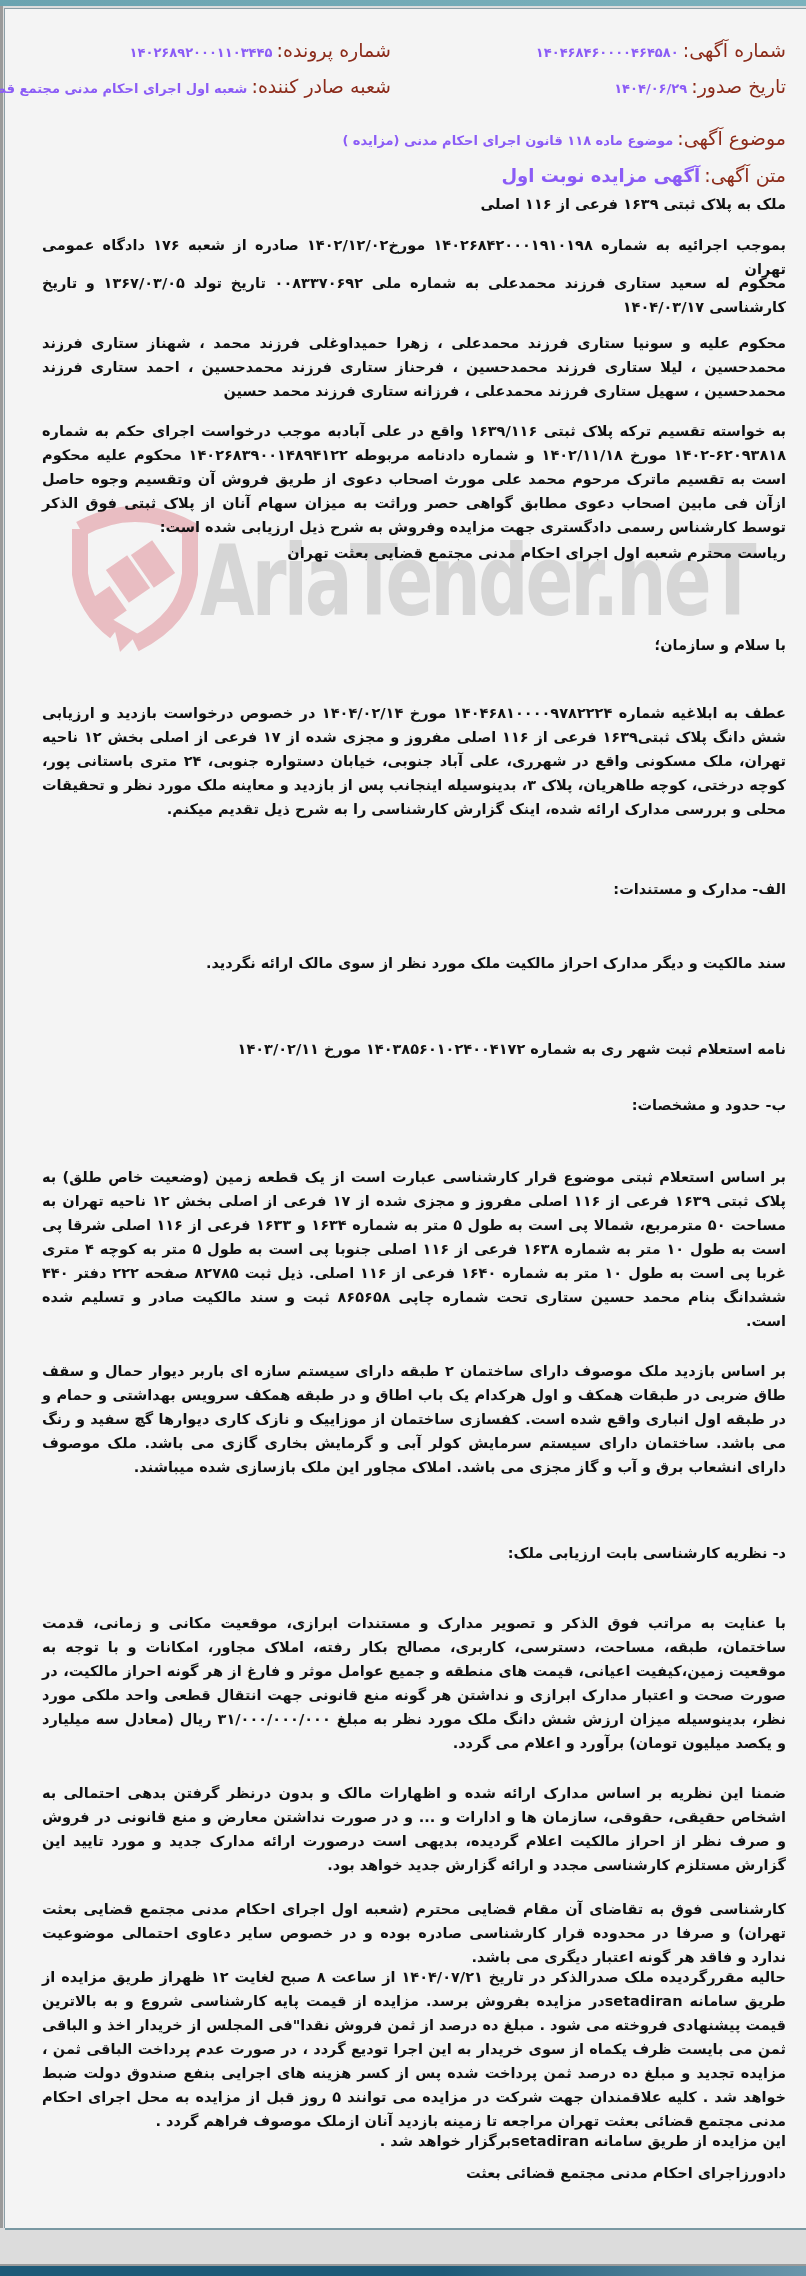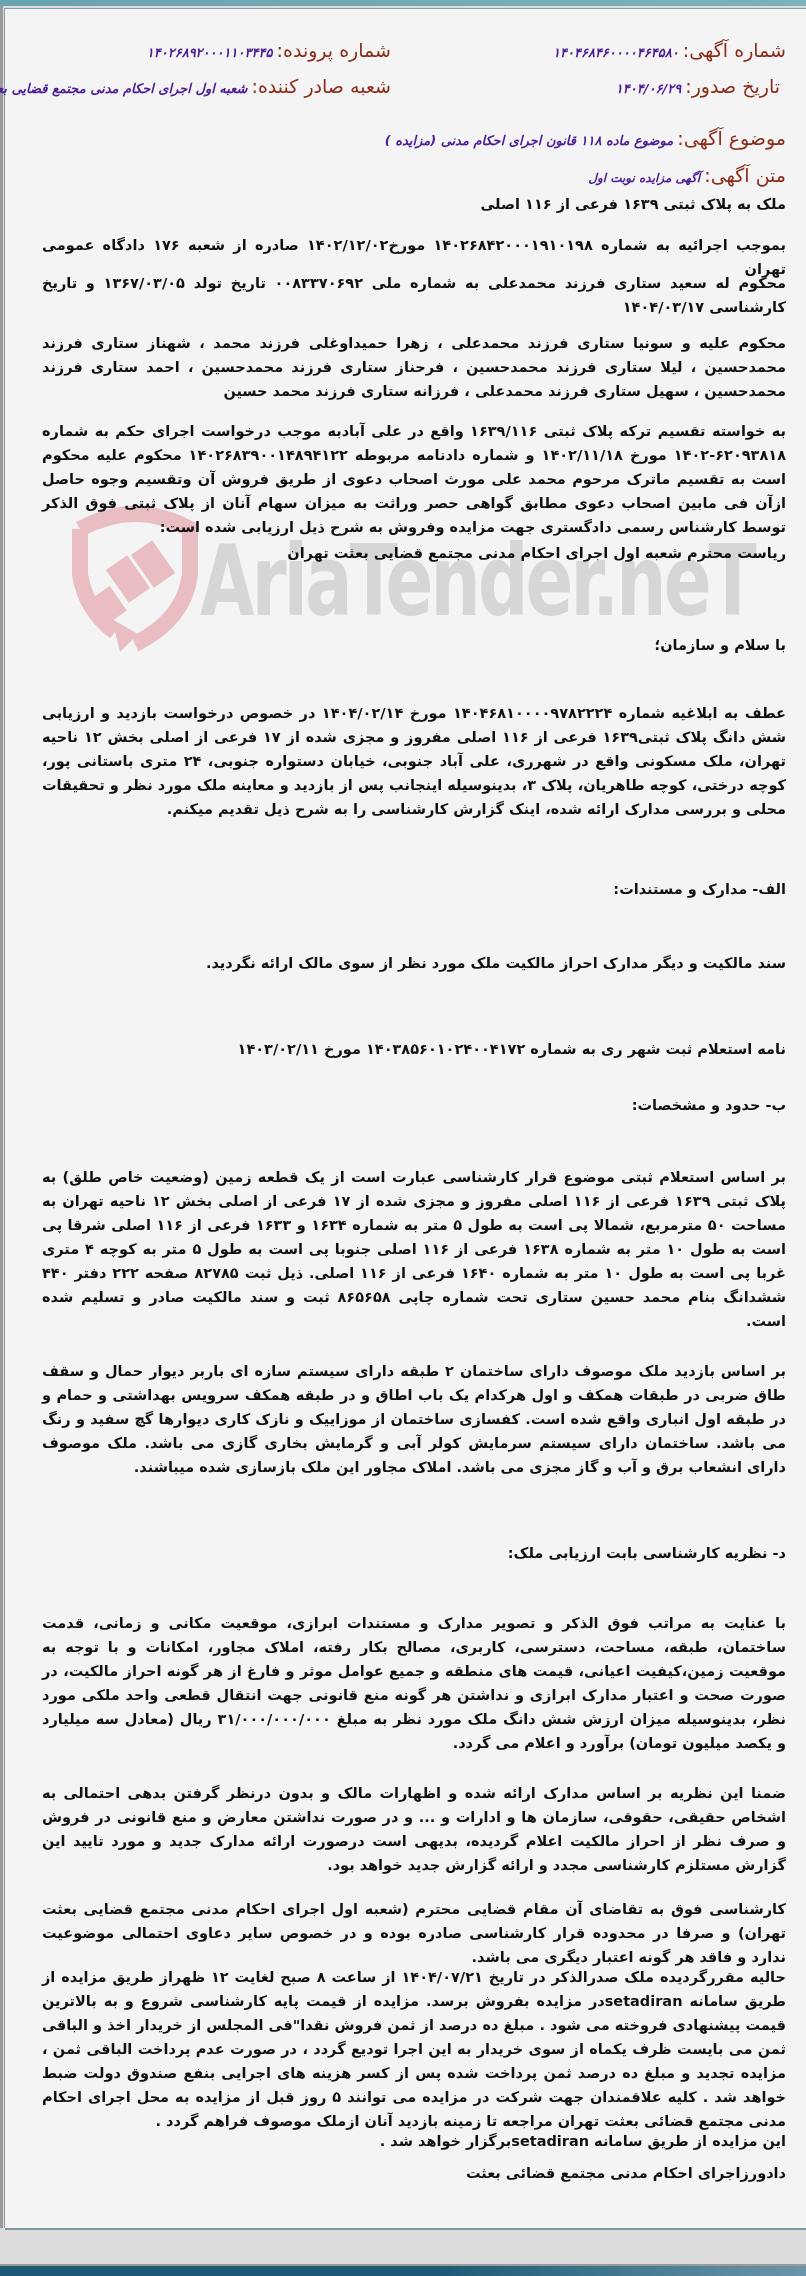--- a/index.html
+++ b/index.html
@@ -30,21 +30,21 @@
   }
   .bottomline {
     position: absolute; left: 0; top: 2264px; width: 806px; height: 2px; background: #9a9a9a;
   }
   .content {
     position: absolute; left: 26px; right: 20px; top: 0;
     direction: rtl; text-align: right; color: #111;
   }
   .hdr-row { position: absolute; font-size: 13px; white-space: nowrap; }
   .lbl { color: #8b2b1a; font-size: 19px; }
-  .val { color: #4c1d95; font-weight: bold; font-size: 13px; font-style: italic; }
+  .val { color: #8b5cf6; font-weight: bold; font-size: 13px; }
   .p {
     position: absolute; right: 0; left: 0;
     font-size: 14.5px; font-weight: bold; line-height: 24px;
     text-align: justify; text-align-last: right; margin-left: 11px;
   }
   .p.single { text-align: right; }
   .watermark {
     position: absolute; left: 45px; top: 505px; width: 620px; height: 130px;
     pointer-events: none; opacity: 0.9;
   }
@@ -78,36 +78,36 @@
   <div class="content">
 
     <div class="hdr-row" style="right:0; top:30px;">
       <span class="lbl">شماره آگهی:</span>
       <span class="val">۱۴۰۴۶۸۴۶۰۰۰۰۴۶۴۵۸۰</span>
     </div>
     <div class="hdr-row" style="right:395px; top:30px;">
       <span class="lbl">شماره پرونده:</span>
       <span class="val">۱۴۰۲۶۸۹۲۰۰۰۱۱۰۳۴۴۵</span>
     </div>
-    <div class="hdr-row" style="right:6px; top:66px;">
+    <div class="hdr-row" style="right:0; top:66px;">
       <span class="lbl">تاریخ صدور:</span>
       <span class="val">۱۴۰۴/۰۶/۲۹</span>
     </div>
     <div class="hdr-row" style="right:395px; top:66px;">
       <span class="lbl">شعبه صادر کننده:</span>
       <span class="val">شعبه اول اجرای احکام مدنی مجتمع قضایی بعثت تهران</span>
     </div>
 
     <div class="hdr-row" style="right:0; top:118px;">
       <span class="lbl">موضوع آگهی:</span>
       <span class="val">موضوع ماده ۱۱۸ قانون اجرای احکام مدنی (مزایده )</span>
     </div>
     <div class="hdr-row" style="right:0; top:155px;">
       <span class="lbl">متن آگهی:</span>
-      <span class="val" style="font-size:12px">آگهی مزایده نوبت اول</span>
+      <span class="val" style="font-size:18px">آگهی مزایده نوبت اول</span>
     </div>
 
     <div class="p single" style="top:183px;">ملک به پلاک ثبتی ۱۶۳۹ فرعی از ۱۱۶ اصلی</div>
     <div class="p" style="top:224px;">بموجب اجرائیه به شماره ۱۴۰۲۶۸۴۲۰۰۰۱۹۱۰۱۹۸ مورخ۱۴۰۲/۱۲/۰۲ صادره از شعبه ۱۷۶ دادگاه عمومی تهران</div>
     <div class="p" style="top:262px;">محکوم له سعید ستاری فرزند محمدعلی به شماره ملی ۰۰۸۳۳۷۰۶۹۲ تاریخ تولد ۱۳۶۷/۰۳/۰۵ و تاریخ کارشناسی ۱۴۰۴/۰۳/۱۷</div>
     <div class="p" style="top:322px;">محکوم علیه و سونیا ستاری فرزند محمدعلی ، زهرا حمیداوغلی فرزند محمد ، شهناز ستاری فرزند محمدحسین ، لیلا ستاری فرزند محمدحسین ، فرحناز ستاری فرزند محمدحسین ، احمد ستاری فرزند محمدحسین ، سهیل ستاری فرزند محمدعلی ، فرزانه ستاری فرزند محمد حسین</div>
     <div class="p" style="top:410px;">به خواسته تقسیم ترکه پلاک ثبتی ۱۶۳۹/۱۱۶ واقع در علی آبادبه موجب درخواست اجرای حکم به شماره ۶۲۰۹۳۸۱۸-۱۴۰۲ مورخ ۱۴۰۲/۱۱/۱۸ و شماره دادنامه مربوطه ۱۴۰۲۶۸۳۹۰۰۱۴۸۹۴۱۲۲ محکوم علیه محکوم است به تقسیم ماترک مرحوم محمد علی مورث اصحاب دعوی از طریق فروش آن وتقسیم وجوه حاصل ازآن فی مابین اصحاب دعوی مطابق گواهی حصر وراثت به میزان سهام آنان از پلاک ثبتی فوق الذکر توسط کارشناس رسمی دادگستری جهت مزایده وفروش به شرح ذیل ارزیابی شده است:</div>
     <div class="p single" style="top:532px;text-align:center;">ریاست محترم شعبه اول اجرای احکام مدنی مجتمع قضایی بعثت تهران</div>
     <div class="p single" style="top:624px;">با سلام و سازمان؛</div>
     <div class="p" style="top:692px;">عطف به ابلاغیه شماره ۱۴۰۴۶۸۱۰۰۰۰۹۷۸۲۲۲۴ مورخ ۱۴۰۴/۰۲/۱۴ در خصوص درخواست بازدید و ارزیابی شش دانگ پلاک ثبتی۱۶۳۹ فرعی از ۱۱۶ اصلی مفروز و مجزی شده از ۱۷ فرعی از اصلی بخش ۱۲ ناحیه تهران، ملک مسکونی واقع در شهرری، علی آباد جنوبی، خیابان دستواره جنوبی، ۲۴ متری باستانی پور، کوچه درختی، کوچه طاهریان، پلاک ۳، بدینوسیله اینجانب پس از بازدید و معاینه ملک مورد نظر و تحقیقات محلی و بررسی مدارک ارائه شده، اینک گزارش کارشناسی را به شرح ذیل تقدیم میکنم.</div>

